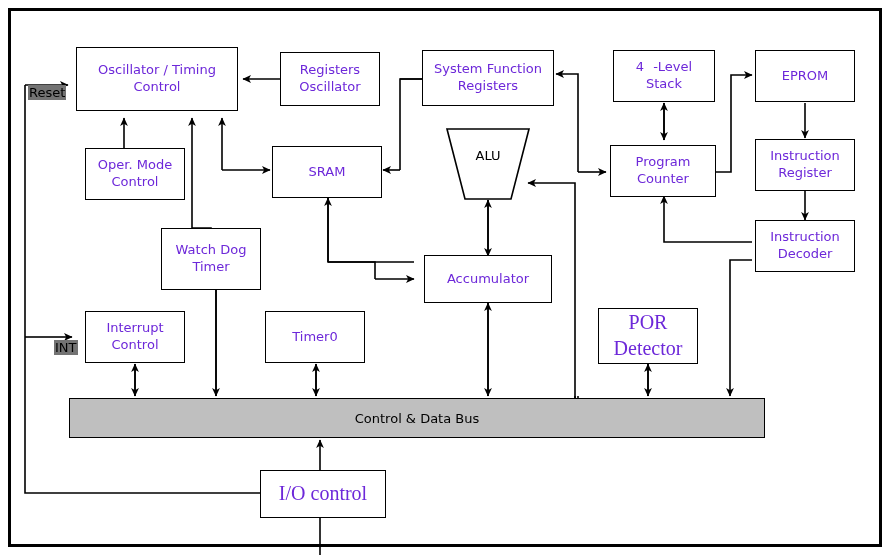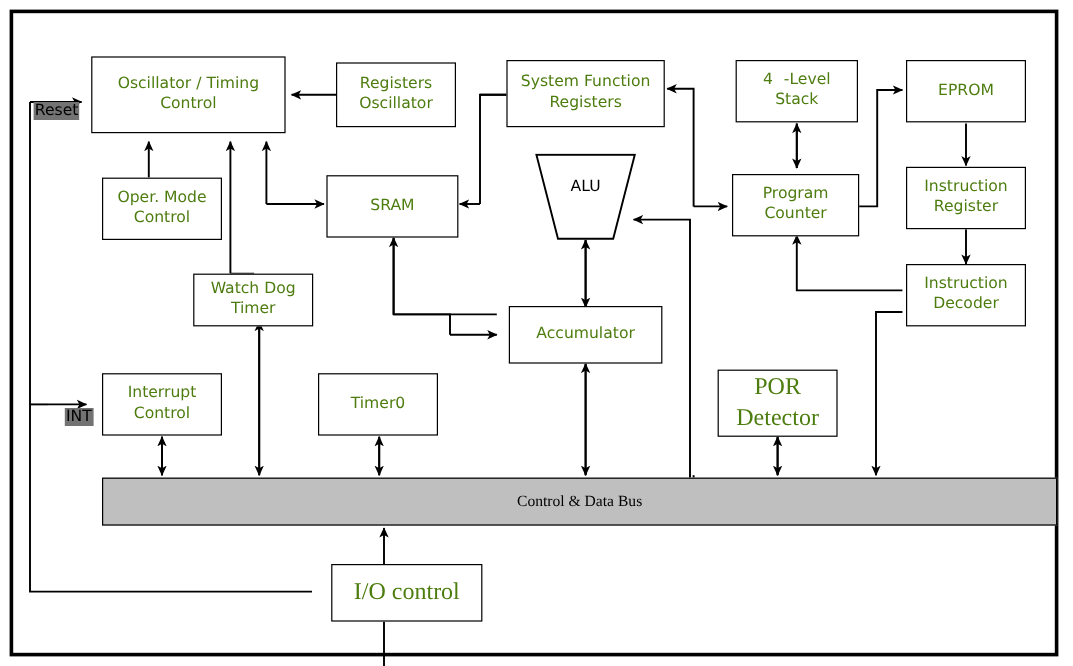--- a/index.html
+++ b/index.html
@@ -37,21 +37,21 @@
     position: absolute;
     box-sizing: border-box;
     border: 1px solid #000000;
     background: #ffffff;
     display: flex;
     align-items: center;
     justify-content: center;
     text-align: center;
     font-family: "DejaVu Sans", sans-serif;
     font-size: 13px;
-    color: #4d7c0f;
+    color: #6d28d9;
     line-height: 1.28;
     white-space: pre-line;
   }
   .blk.serif {
     font-family: "Liberation Serif", "DejaVu Serif", serif;
     font-size: 20px;
   }
   .bus {
     position: absolute;
     box-sizing: border-box;
@@ -220,39 +220,39 @@
     </svg>
     <span class="alu-label">ALU</span>
   </div>
 
   <div class="blk" style="left:610px;top:145px;width:106px;height:52px;">Program
 Counter</div>
 
   <div class="blk" style="left:755px;top:139px;width:100px;height:52px;">Instruction
 Register</div>
 
-  <div class="blk" style="left:161px;top:228px;width:100px;height:44px;">Watch Dog
+  <div class="blk" style="left:161px;top:228px;width:100px;height:62px;">Watch Dog
 Timer</div>
 
   <div class="blk" style="left:424px;top:255px;width:128px;height:48px;">Accumulator</div>
 
   <div class="blk" style="left:755px;top:220px;width:100px;height:52px;">Instruction
 Decoder</div>
 
   <div class="blk" style="left:85px;top:311px;width:100px;height:52px;">Interrupt
 Control</div>
 
   <div class="blk" style="left:265px;top:311px;width:100px;height:52px;">Timer0</div>
 
   <div class="blk serif" style="left:598px;top:308px;width:100px;height:56px;">POR
 Detector</div>
 
-  <div class="bus" style="left:85px;top:398px;width:796px;height:40px;font-family:Liberation Serif, serif;">
+  <div class="bus" style="left:69px;top:398px;width:696px;height:40px;">
     <span>Control &amp; Data Bus</span>
   </div>
 
-  <div class="blk serif" style="left:260px;top:470px;width:126px;height:48px;margin-left:16px;">I/O control</div>
+  <div class="blk serif" style="left:260px;top:470px;width:126px;height:48px;">I/O control</div>
 
   <div class="sig" style="left:28px;top:85px;">Reset</div>
 
   <div class="sig" style="left:54px;top:340px;">INT</div>
 
 </div>
 
 </body></html>

